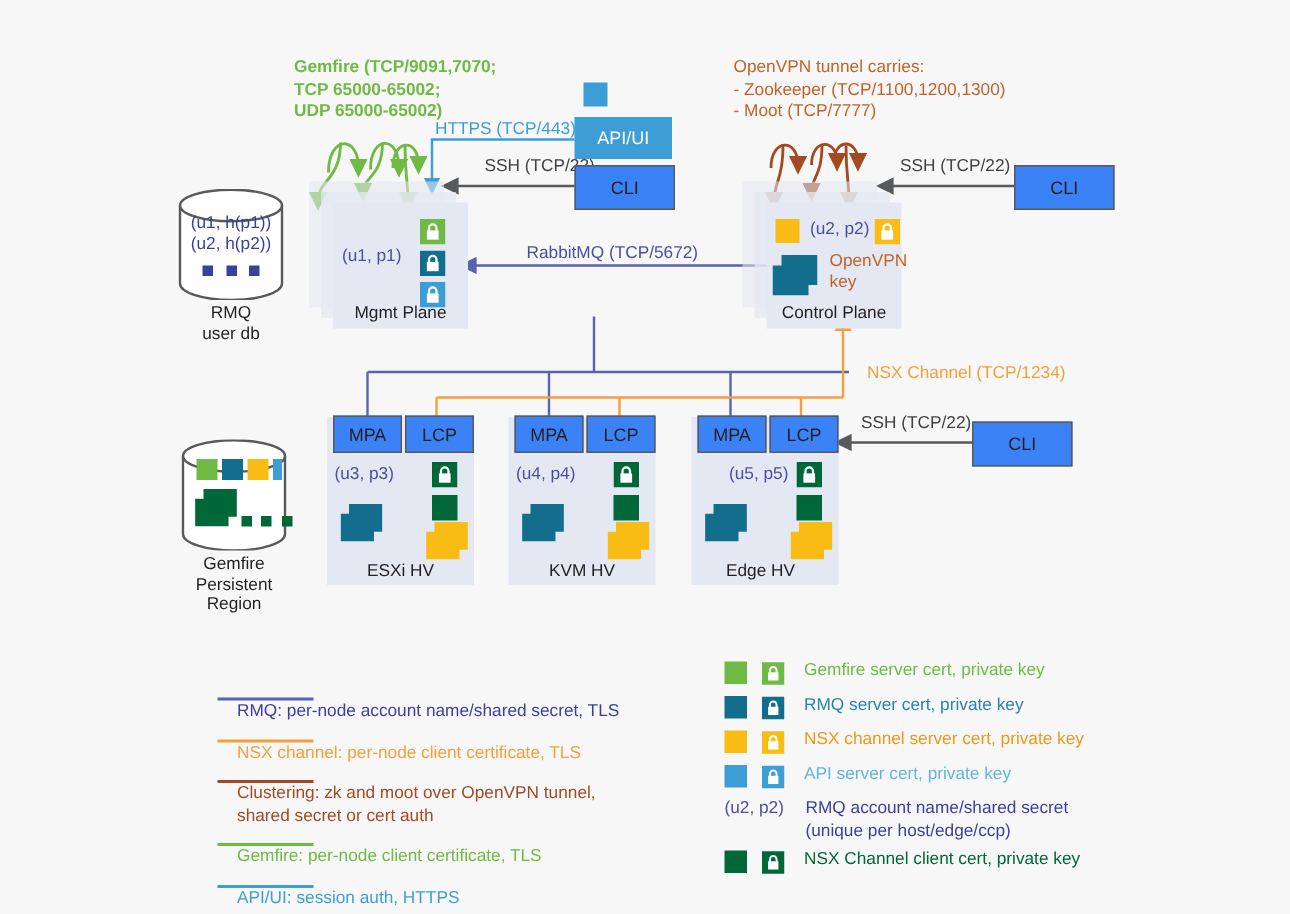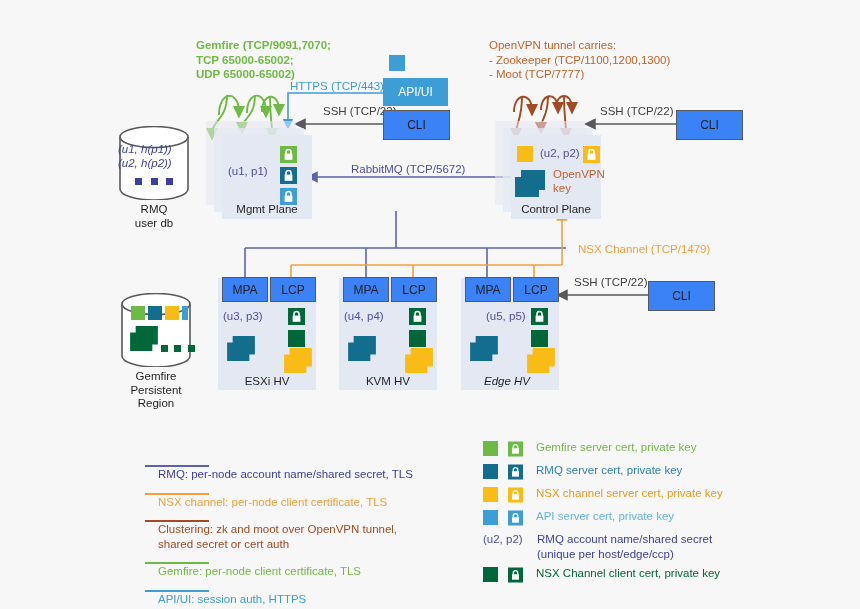--- a/index.html
+++ b/index.html
@@ -38,21 +38,21 @@
   .stack .sheet{position:absolute;background:#e3e8f3;}
   .stack .sheet.s1{opacity:.55;}
   .stack .sheet.s2{opacity:.75;}
   .stack .sheet.front{background:#e3e8f3;}
   .plane-title{position:absolute;font-size:11.5px;color:#231f20;text-align:center;width:100%;}
   .cred{position:absolute;font-size:11.5px;color:#4a4fa0;white-space:nowrap;}
 
   
   .lock{position:absolute;width:17px;height:17px;display:block;}
   .sq{position:absolute;display:block;}
-  .dbtxt{position:absolute;font-size:11.5px;color:#3b3f9e;text-align:left;white-space:nowrap;font-style:italic;}
+  .dbtxt{position:absolute;font-size:11.5px;color:#3b3f9e;text-align:center;white-space:nowrap;}
   .dbcaption{position:absolute;font-size:11.5px;color:#231f20;text-align:center;line-height:13.5px;}
 
   
   .leg-left{position:absolute;left:145px;top:458px;}
   .leg-row{position:relative;display:flex;align-items:flex-start;margin-bottom:4px;flex-direction:column;}
   .leg-line{width:64px;height:0;border-top-width:2px;border-top-style:solid;margin-top:7px;flex:0 0 auto;}
   .leg-text{margin-left:13px;font-size:11.5px;line-height:14.5px;white-space:pre-line;}
 
   .leg-right{position:absolute;left:483px;top:440px;}
   .lr-row{position:relative;display:flex;align-items:flex-start;margin-bottom:4px;height:19px;}
@@ -70,21 +70,21 @@
 
 <div class="note brown" style="left:489px;top:38px;">OpenVPN tunnel carries:
 - Zookeeper (TCP/1100,1200,1300)
 - Moot (TCP/7777)</div>
 
 <div class="lbl blue" style="left:290px;top:79px;">HTTPS (TCP/443)</div>
 <div class="lbl grey" style="left:323px;top:104px;">SSH (TCP/22)</div>
 <div class="lbl grey" style="left:600px;top:104px;">SSH (TCP/22)</div>
 <div class="lbl grey" style="left:574px;top:275px;">SSH (TCP/22)</div>
 <div class="lbl indigo" style="left:351px;top:162px;">RabbitMQ (TCP/5672)</div>
-<div class="lbl orange" style="left:578px;top:242px;">NSX Channel (TCP/1479)</div>
+<div class="lbl orange" style="left:578px;top:242px;">NSX Channel (TCP/1234)</div>
 
 <svg class="layer" viewBox="0 0 860 609">
   <defs>
     <marker id="ar-green" markerWidth="7" markerHeight="7" refX="3.2" refY="3.2" orient="auto">
       <path d="M0,0 L6.6,3.2 L0,6.4 z" fill="#6fba44"></path>
     </marker>
     <marker id="ar-brown" markerWidth="7" markerHeight="7" refX="3.2" refY="3.2" orient="auto">
       <path d="M0,0 L6.6,3.2 L0,6.4 z" fill="#a34a22"></path>
     </marker>
     <marker id="ar-blue" markerWidth="7.5" markerHeight="7.5" refX="3.4" refY="3.4" orient="auto">
@@ -264,21 +264,21 @@
     <rect x="4.6" y="7.6" width="7.8" height="6.2" fill="#ffffff"></rect>
   </svg>
   <span class="sq" style="left:70px;top:52px;width:17px;height:17px;background:#006838;"></span>
   <svg style="position:absolute;left:9px;top:58px;width:28px;height:25px;" viewBox="0 0 30 27">
     <path d="M6,0 H30 V20 H24 V27 H0 V7 H6 Z" fill="#126e8c"></path>
   </svg>
   <svg style="position:absolute;left:66px;top:70px;width:28px;height:25px;" viewBox="0 0 30 27">
     <path d="M6,0 H30 V20 H24 V27 H0 V7 H6 Z" fill="#f9bc15"></path>
   </svg>
 </div>
-<div class="plane-title" style="left:461px;top:375px;width:92px;font-style:italic;">Edge HV</div>
+<div class="plane-title" style="left:461px;top:375px;width:92px;">Edge HV</div>
 
 <svg style="position:absolute;left:118px;top:126px;width:72px;height:74px;" viewBox="0 0 72 74">
   <path d="M2,11 V63 a34,11 0 0 0 68,0 V11" fill="#ffffff" stroke="#58595b" stroke-width="1.6"></path>
   <ellipse cx="36" cy="11" rx="34" ry="10.5" fill="#ffffff" stroke="#58595b" stroke-width="1.6"></ellipse>
 </svg>
 <div class="dbtxt" style="left:118px;top:143px;width:72px;">(u1, h(p1))</div>
 <div class="dbtxt" style="left:118px;top:157px;width:72px;">(u2, h(p2))</div>
 <div style="position:absolute;left:118px;top:171px;width:72px;text-align:center;">
   <span class="sq" style="position:relative;display:inline-block;width:7px;height:7px;background:#3b3f9e;margin:0 2px;"></span>
   <span class="sq" style="position:relative;display:inline-block;width:7px;height:7px;background:#3b3f9e;margin:0 2px;"></span>

